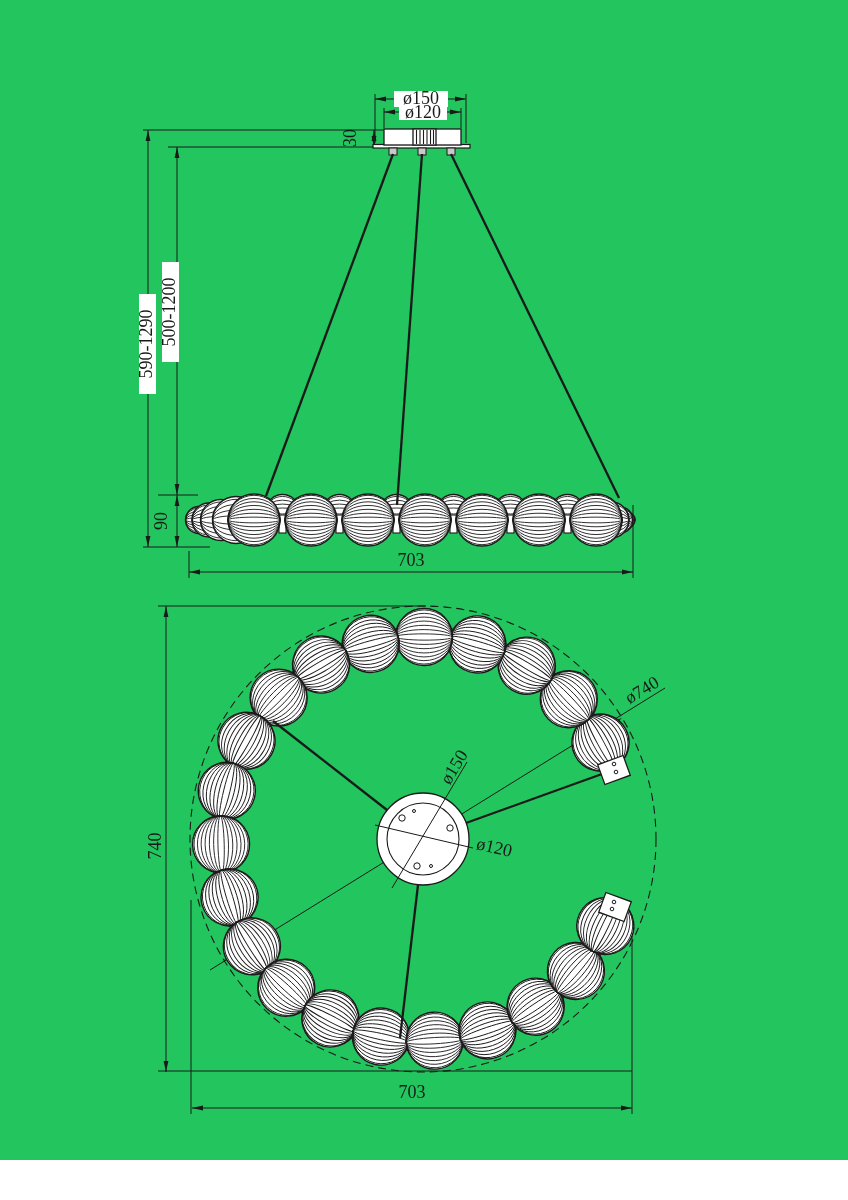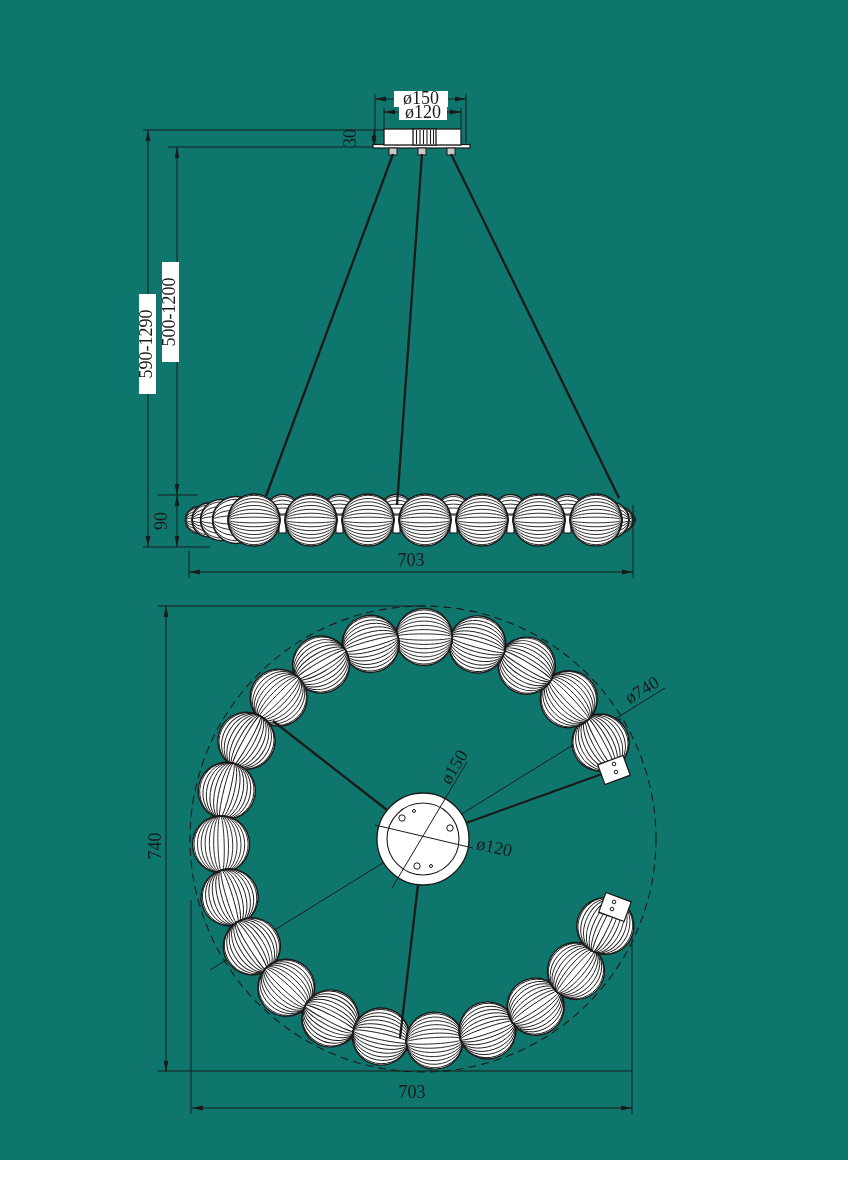--- a/index.html
+++ b/index.html
@@ -1,16 +1,16 @@
 <!DOCTYPE html>
 <html><head>
 <meta charset="utf-8">
 <style>
   html,body{margin:0;padding:0;background:#ffffff;}
-  .page{width:848px;height:1160px;position:relative;background:#0f766e;overflow:hidden;}
+  .page{width:848px;height:1160px;position:relative;background:#22c55e;overflow:hidden;}
   svg{display:block;}
   .dim-text text{
     font-family:"Liberation Serif","DejaVu Serif",serif;
     font-size:18px;
     fill:#1a1a1a;
     text-anchor:middle;
   }
   .dim-text rect.bg{fill:#ffffff;stroke:none;}
 </style>
 </head>

